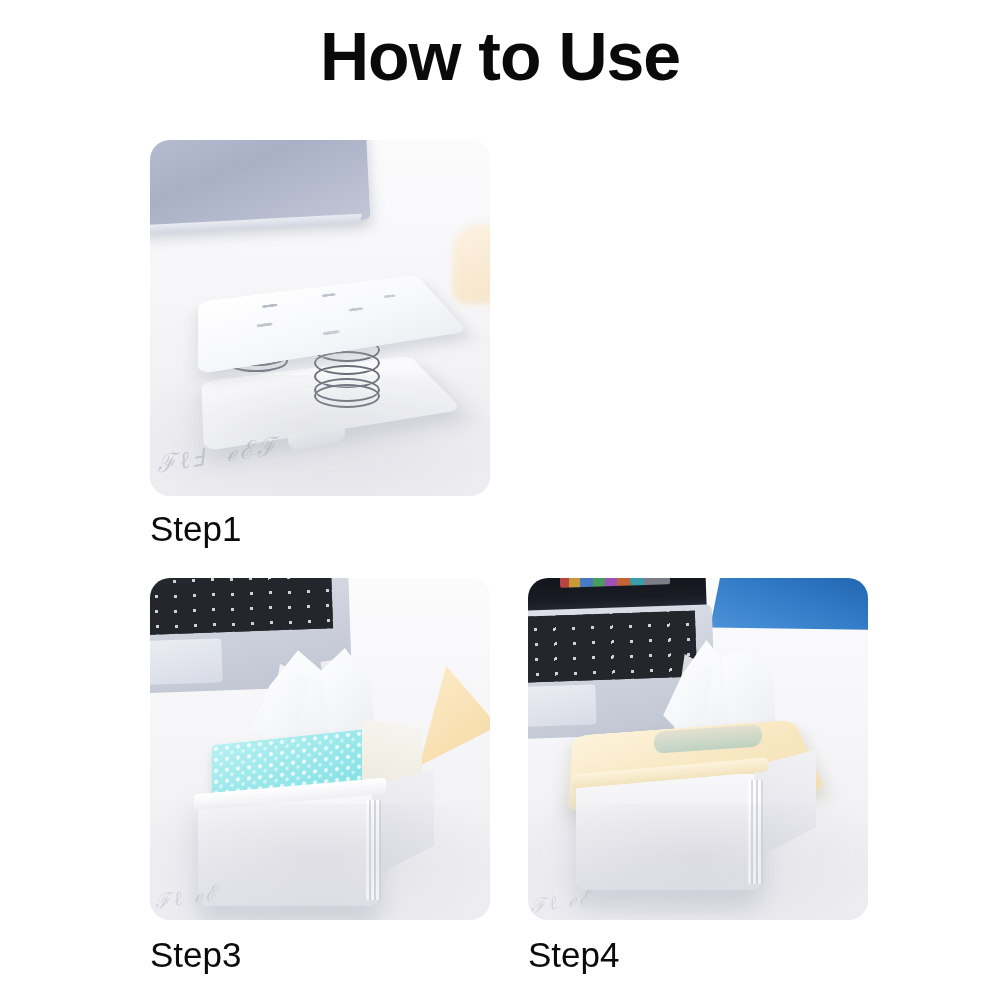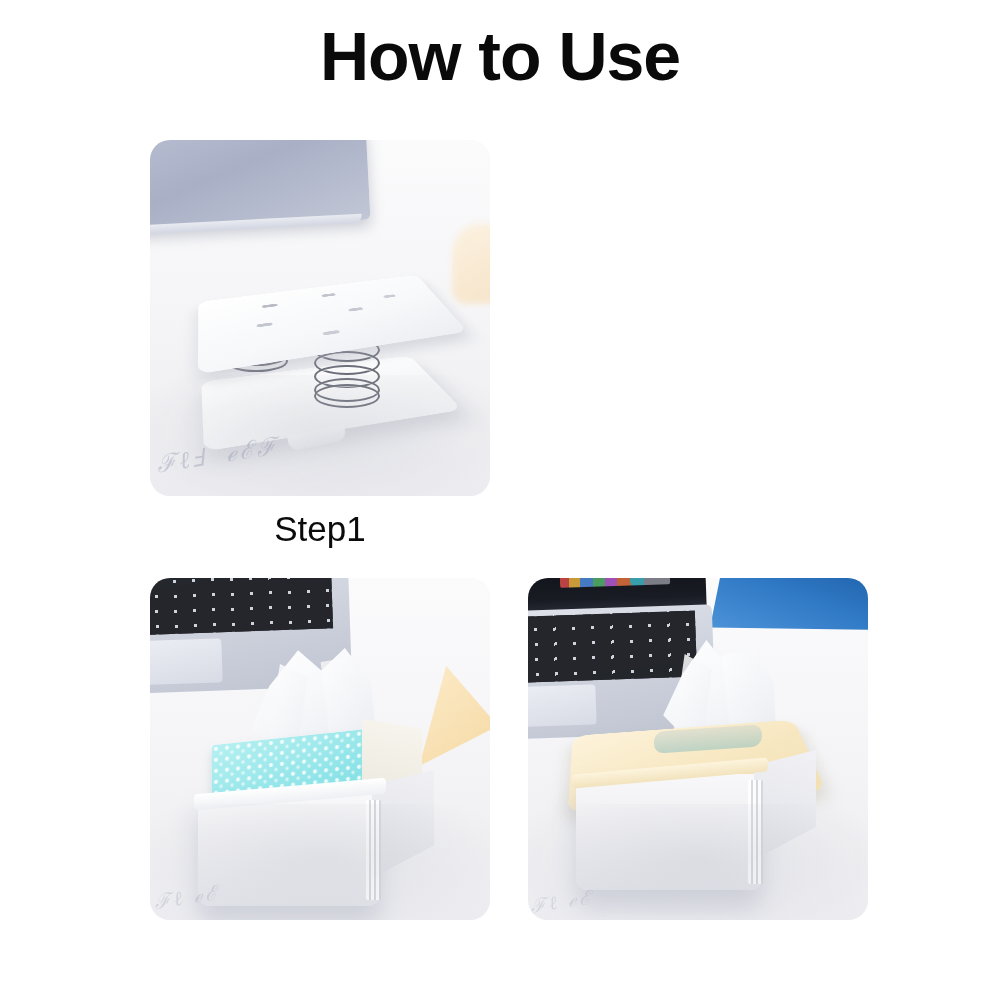--- a/index.html
+++ b/index.html
@@ -45,21 +45,20 @@
     position: relative;
     width: 340px; height: 356px;
     border-radius: 20px;
     overflow: hidden;
     background: #f3f3f5;
   }
   .panel.tall { height: 342px; }
 
   .step-label {
     margin-top: 14px;
-    text-align: center;
     font-size: 35px;
     font-weight: normal;
     color: #0b0b0b;
     letter-spacing: 0px;
     line-height: 1.1;
   }
   .cell-2 .step-label, .cell-3 .step-label { margin-top: 16px; }
 
   
   .scene { position: absolute; inset: 0; }
@@ -297,20 +296,21 @@
           <div style="position:absolute; left:44px; top:208px; width:192px; height:16px;
                       background:linear-gradient(180deg,#ffffff,#eff0f4);
                       border-radius:4px; transform:skewY(-5deg);"></div>
 
           <div class="ribs" style="left:216px; top:222px; width:15px; height:100px; border-radius:2px; opacity:.92;"></div>
 
           <div class="desk-soft-shadow"></div>
           <div class="scribbles" style="left:4px; bottom:10px; font-size:20px; opacity:.30;">ℱℓ ℯℰ</div>
         </div>
       </div>
+      <div class="step-label">Step3</div>
     </div>
 
     <div class="step-cell cell-3">
       <div class="panel tall">
         <div class="scene">
           <div class="desk"></div>
 
           <div class="blue-band" style="right:-10px; top:-12px; width:168px; height:64px;
                       clip-path:polygon(6% 18%, 100% 0%, 100% 100%, 0% 96%);"></div>
 
@@ -352,16 +352,17 @@
           <div style="position:absolute; left:44px; top:188px; width:196px; height:14px;
                       background:linear-gradient(180deg,#fdf4de,#f2e3bd);
                       border-radius:4px; transform:skewY(-5deg);"></div>
 
           <div class="ribs" style="left:220px; top:202px; width:15px; height:104px; border-radius:2px; opacity:.92;"></div>
 
           <div class="desk-soft-shadow"></div>
           <div class="scribbles" style="left:2px; bottom:6px; font-size:19px; opacity:.28;">ℱℓ ℯℰ</div>
         </div>
       </div>
+      <div class="step-label">Step4</div>
     </div>
 
   </div>
 </div>
 
 </body></html>

